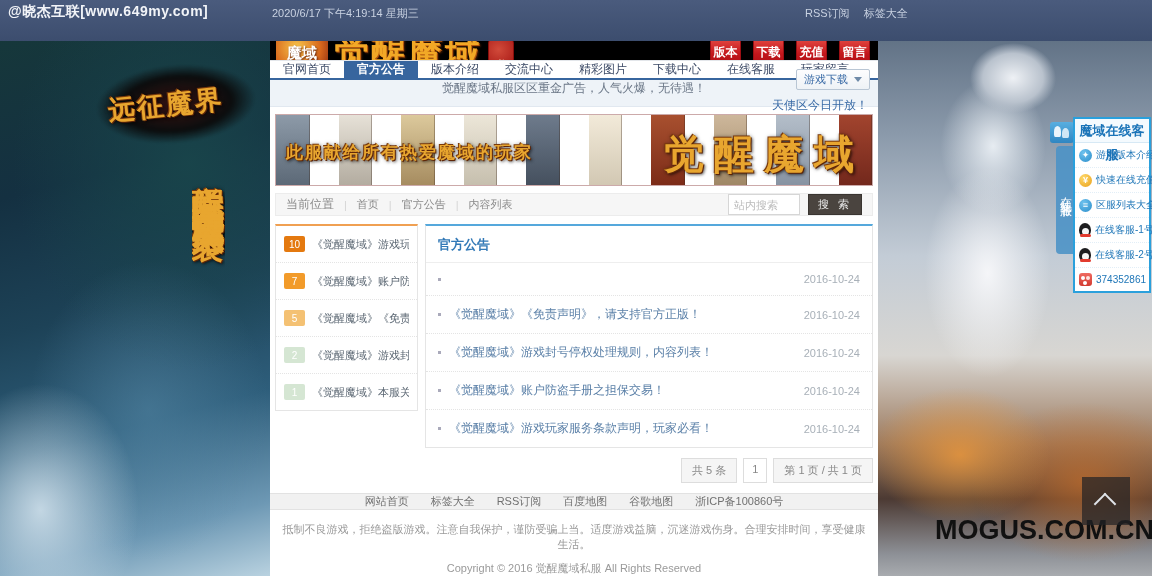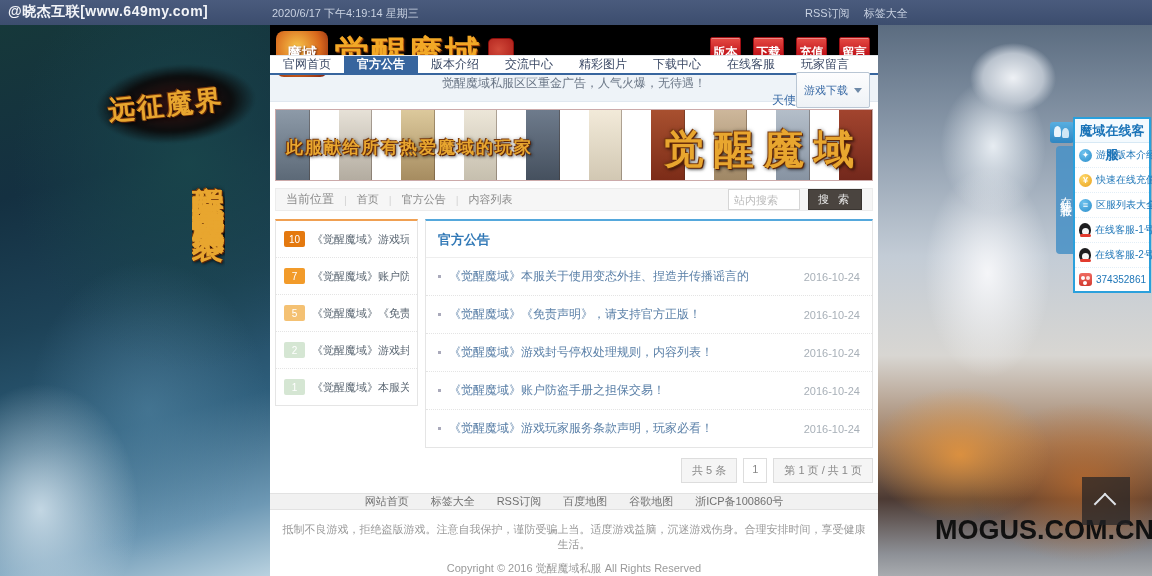--- a/index.html
+++ b/index.html
@@ -1,20 +1,20 @@
 <!DOCTYPE html>
 <html><head>
 <meta charset="utf-8">
 <style>
   * { margin:0; padding:0; box-sizing:border-box; }
   html,body { width:1152px; height:576px; overflow:hidden; }
   body { font-family:"Liberation Sans","DejaVu Sans",sans-serif; position:relative; background:#0e1a22; }
 
   
-  .topbar { position:absolute; left:0; top:0; width:1152px; height:25px;
+  .topbar { position:absolute; left:0; top:0; width:1152px; height:41px;
     background:linear-gradient(180deg,#4a5b7d,#3c4d6e); z-index:30;
     display:flex; align-items:center; }
   .topbar .credit { position:absolute; left:8px; top:3px; color:#f2f4f8; font-size:14px; font-weight:bold; letter-spacing:.5px; }
   .topbar .datetime { position:absolute; left:272px; top:6px; color:#c9d2e2; font-size:11px; }
   .topbar .links { position:absolute; left:805px; top:6px; color:#c9d2e2; font-size:11px; display:flex; gap:14px; }
   .topbar .links span { cursor:pointer; }
 
   
   .left-art { position:absolute; left:0; top:25px; width:270px; height:551px; overflow:hidden;
     background:
@@ -99,21 +99,21 @@
   .header-btns { position:absolute; right:8px; top:12px; display:flex; gap:12px; }
   .red-btn { width:31px; height:31px; border:1px solid #9d0f14; border-radius:2px;
     background:linear-gradient(180deg,#e54b44 0%,#c3161c 55%,#ab0d12 100%);
     color:#fff; font-size:12px; font-weight:bold; display:flex; align-items:center; justify-content:center; cursor:pointer;
     box-shadow:inset 0 1px 0 rgba(255,255,255,.35); }
 
   
   .nav { height:30px; background:#fff; border-top:1px solid #e3e6ea; border-bottom:2px solid #37659e; display:flex; align-items:flex-end; position:relative; }
   .nav-tab { padding:0 13px; display:flex; align-items:center; font-size:12px; color:#3c4a66; cursor:pointer; }
   .nav-tab.active { background:#37659e; color:#fff; font-weight:bold; }
-  .nav-select { position:absolute; right:8px; top:16px; height:36px; border:1px solid #b9c6d4; border-radius:2px;
+  .nav-select { position:absolute; right:8px; top:8px; height:21px; border:1px solid #b9c6d4; border-radius:2px;
     background:linear-gradient(180deg,#fdfdfe,#eef2f6); color:#3a6ba6; font-size:11px;
     display:flex; align-items:center; gap:6px; padding:0 7px; cursor:pointer; }
   .nav-select .caret { width:0; height:0; border-left:4px solid transparent; border-right:4px solid transparent; border-top:5px solid #6f8aa8; }
 
   
   .announce { height:27px; background:#eef3f8; border-bottom:1px solid #e1e8f0; display:flex; align-items:center; padding:0 10px;flex-direction:column; }
   .announce .txt { font-size:12px; color:#6b7787; }
   .announce .right-link { margin-left:auto; font-size:12px; color:#3a6ba6; cursor:pointer; }
 
   
@@ -319,21 +319,20 @@
       <div class="hot-item">
         <span class="hot-badge" style="background: rgb(213, 230, 211);">1</span>
         <span class="txt">《觉醒魔域》本服关于</span>
       </div>
     </div>
 
     <div class="news-box">
       <div class="box-head"><span class="t">官方公告</span></div>
       <div class="news-item">
         <span class="dot"></span>
-        <span class="title">《觉醒魔域》本服关于使用变态外挂、捏造并传播谣言的</span>
         <span class="date">2016-10-24</span>
       </div>
       <div class="news-item">
         <span class="dot"></span>
         <span class="title">《觉醒魔域》《免责声明》，请支持官方正版！</span>
         <span class="date">2016-10-24</span>
       </div>
       <div class="news-item">
         <span class="dot"></span>
         <span class="title">《觉醒魔域》游戏封号停权处理规则，内容列表！</span>

